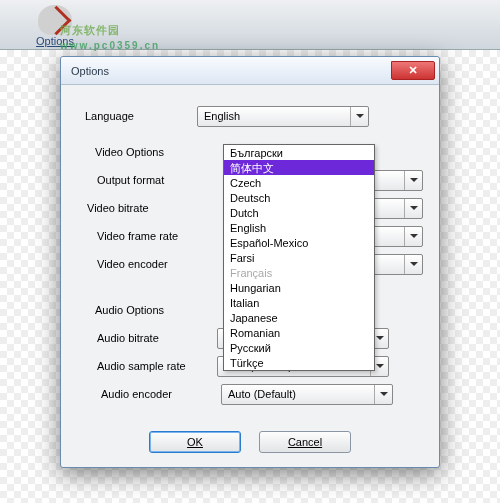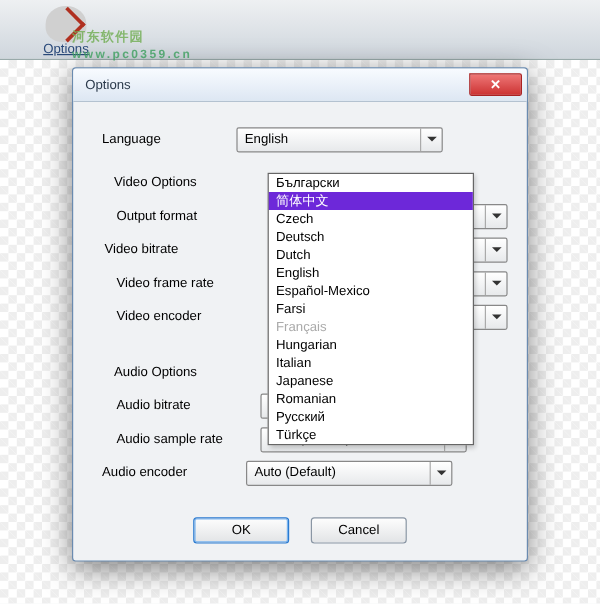--- a/index.html
+++ b/index.html
@@ -25,28 +25,28 @@
 .content{padding:14px 16px 12px 24px;}
 .row{display:flex;align-items:center;margin:6px 0;min-height:22px;}
 .row.lang{margin-bottom:14px;}
 .label{width:112px;color:#000;}
 .section-label{width:112px;color:#000;margin-left:10px;}
 .combo{position:relative;width:172px;height:21px;background:linear-gradient(#fff,#e7e9eb);border:1px solid #888;border-radius:2px;display:flex;align-items:center;padding-left:6px;}
 .combo .arrow{position:absolute;right:0;top:0;width:18px;height:100%;border-left:1px solid #aaa;display:flex;align-items:center;justify-content:center;}
 .combo .arrow::after{content:"";border:4px solid transparent;border-top-color:#333;margin-top:3px;}
 .section-gap{height:12px;}
 
-.dropdown{position:absolute;top:3px;left:138px;width:172px;background:#fff;border:1px solid #666;z-index:20;box-shadow:2px 2px 4px rgba(0,0,0,.2);}
+.dropdown{position:absolute;top:3px;left:138px;width:152px;background:#fff;border:1px solid #666;z-index:20;box-shadow:2px 2px 4px rgba(0,0,0,.2);}
 .drop-wrap{position:relative;}
 .dropdown .item{padding:1px 6px;height:15px;line-height:15px;white-space:nowrap;overflow:hidden;}
 .dropdown .item.sel{background:#6d28d9;color:#fff;}
 .dropdown .item.gray{color:#aaa;}
 
 .btnbar{display:flex;justify-content:center;gap:18px;padding:8px 0 14px 0;}
-.btn{width:80px;height:22px;background:linear-gradient(#fdfdfd,#e2e4e6);border:1px solid #8a96a4;border-radius:3px;display:flex;align-items:center;justify-content:center;}
+.btn{width:92px;height:22px;background:linear-gradient(#fdfdfd,#e2e4e6);border:1px solid #8a96a4;border-radius:3px;display:flex;align-items:center;justify-content:center;text-decoration:underline;}
 .btn.primary{border-color:#2a7ad0;box-shadow:0 0 0 1px #79b4ef inset;}
 
 .stub-combo{width:100px;height:21px;background:linear-gradient(#fff,#e7e9eb);border:1px solid #888;border-radius:2px;position:relative;margin-left:auto;margin-right:0;}
 .stub-combo .arrow{position:absolute;right:0;top:0;width:18px;height:100%;border-left:1px solid #aaa;display:flex;align-items:center;justify-content:center;}
 .stub-combo .arrow::after{content:"";border:4px solid transparent;border-top-color:#333;margin-top:3px;}
 </style>
 </head>
 <body>
 
 <div class="ribbon-top">
@@ -142,21 +142,21 @@
       </div>
     </div>
     <div class="row">
       <span class="label" style="margin-left:12px;width:120px">Audio sample rate</span>
       <div class="combo">
         <span>Auto (Default)</span>
         <span class="arrow"></span>
       </div>
     </div>
     <div class="row">
-      <span class="label" style="margin-left:0;width:120px">Audio encoder</span>
+      <span class="label" style="margin-left:16px;width:120px">Audio encoder</span>
       <div class="combo">
         <span>Auto (Default)</span>
         <span class="arrow"></span>
       </div>
     </div>
   </div>
 
   <div class="btnbar">
     <div class="btn primary">
       <span>OK</span>

